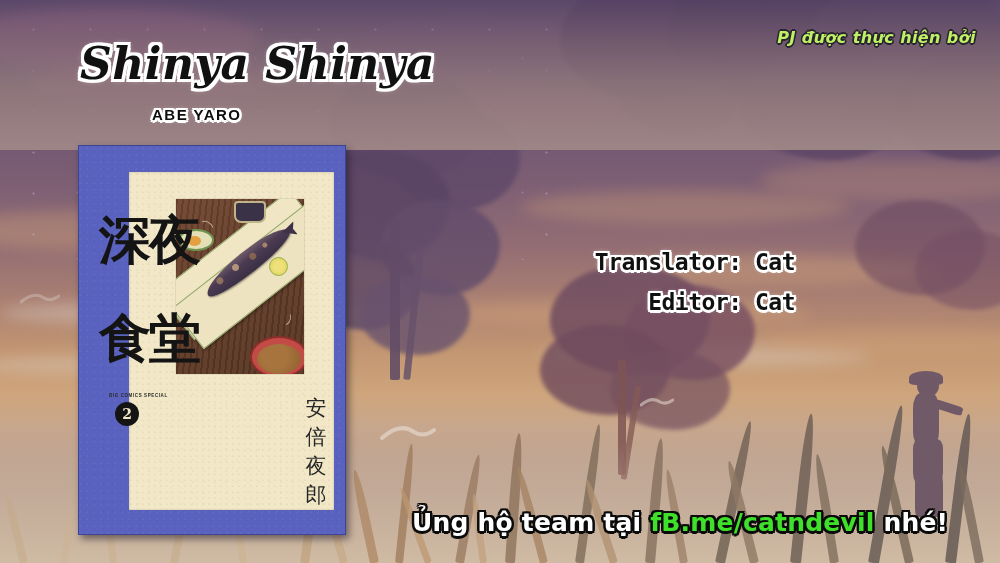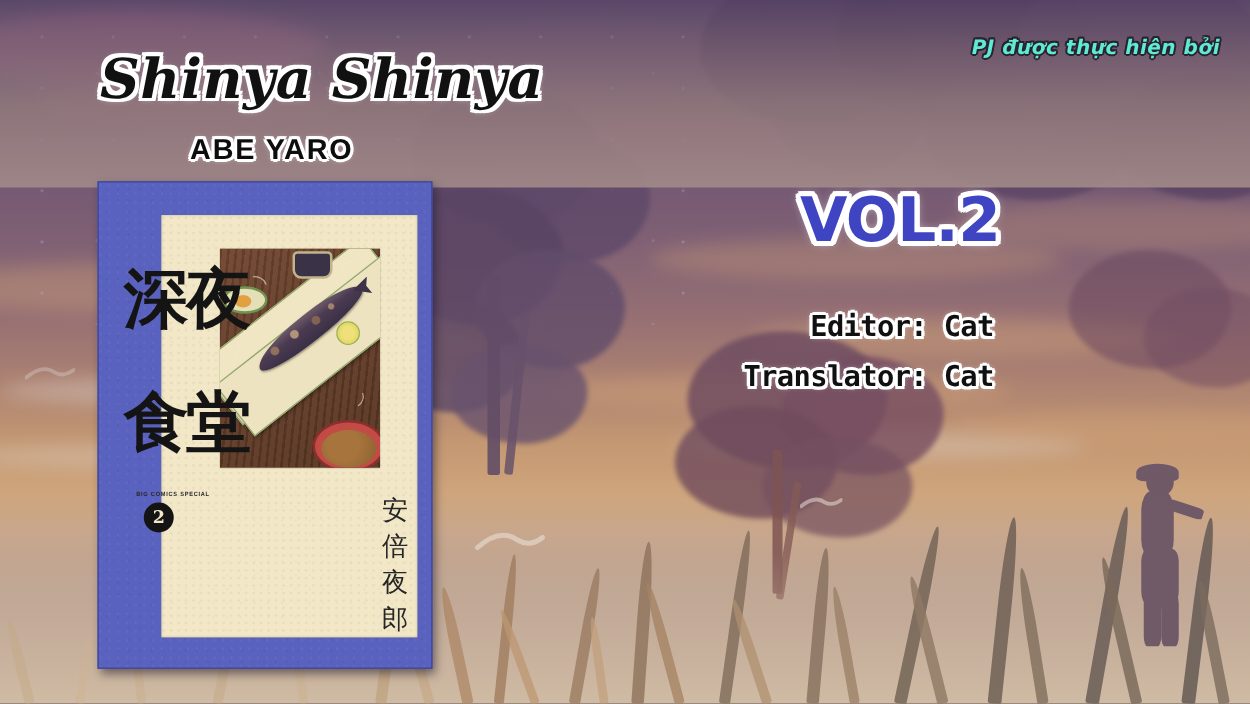--- a/index.html
+++ b/index.html
@@ -239,33 +239,33 @@
     letter-spacing:.5px;
     text-shadow:
       -3px 0 0 #fff, 3px 0 0 #fff, 0 -3px 0 #fff, 0 3px 0 #fff,
       -2px -2px 0 #fff, 2px -2px 0 #fff, -2px 2px 0 #fff, 2px 2px 0 #fff,
       -3px -3px 0 #fff, 3px -3px 0 #fff, -3px 3px 0 #fff, 3px 3px 0 #fff,
       0 0 6px rgba(255,255,255,.9);
   }
   #title-author{
     left:152px;top:106px;
     font-family:"Liberation Sans", sans-serif;
-    font-size:23px;font-weight:700;letter-spacing:1.5px;
+    font-size:15px;font-weight:700;letter-spacing:1.5px;
     color:#0d0d0d;
     text-shadow:
       -2.5px 0 0 #fff, 2.5px 0 0 #fff, 0 -2.5px 0 #fff, 0 2.5px 0 #fff,
       -2px -2px 0 #fff, 2px -2px 0 #fff, -2px 2px 0 #fff, 2px 2px 0 #fff,
       0 0 5px rgba(255,255,255,.85);
   }
 
   #credit-top{
     right:24px;top:28px;text-align:left;
     font-family:"DejaVu Sans", sans-serif;
     font-size:16px;font-weight:700;font-style:italic;
-    line-height:1.28;color:#5eead4;letter-spacing:.4px;
+    line-height:1.28;color:#bef264;letter-spacing:.4px;
     text-shadow:
       -1.6px 0 0 #2a2430, 1.6px 0 0 #2a2430, 0 -1.6px 0 #2a2430, 0 1.6px 0 #2a2430,
       -1.2px -1.2px 0 #2a2430, 1.2px -1.2px 0 #2a2430,
       -1.2px 1.2px 0 #2a2430, 1.2px 1.2px 0 #2a2430;
   }
   #credit-top div{display:block;}
 
   #vol{
     left:640px;top:148px;
     font-family:"DejaVu Sans", sans-serif;
@@ -457,21 +457,23 @@
     </div>
   </div>
 
   <div class="ttl" id="title-main">Shinya Shinya</div>
   <div class="ttl" id="title-author">ABE YARO</div>
 
   <div class="ttl" id="credit-top">
     <div>PJ được thực hiện bởi</div>
   </div>
 
-  <div class="ttl" id="vol">VOL.2</div>
 
   <div class="ttl" id="credits">
+    <div>Translator: Cat</div>
     <div>Editor: Cat</div>
-    <div>Translator: Cat</div>
-  </div>
-
+  </div>
+
+  <div class="ttl" id="footer">
+    <span>Ủng hộ team tại </span><span class="green">fB.me/catndevil</span><span> nhé!</span>
+  </div>
 
 </div>
 
 </body></html>

